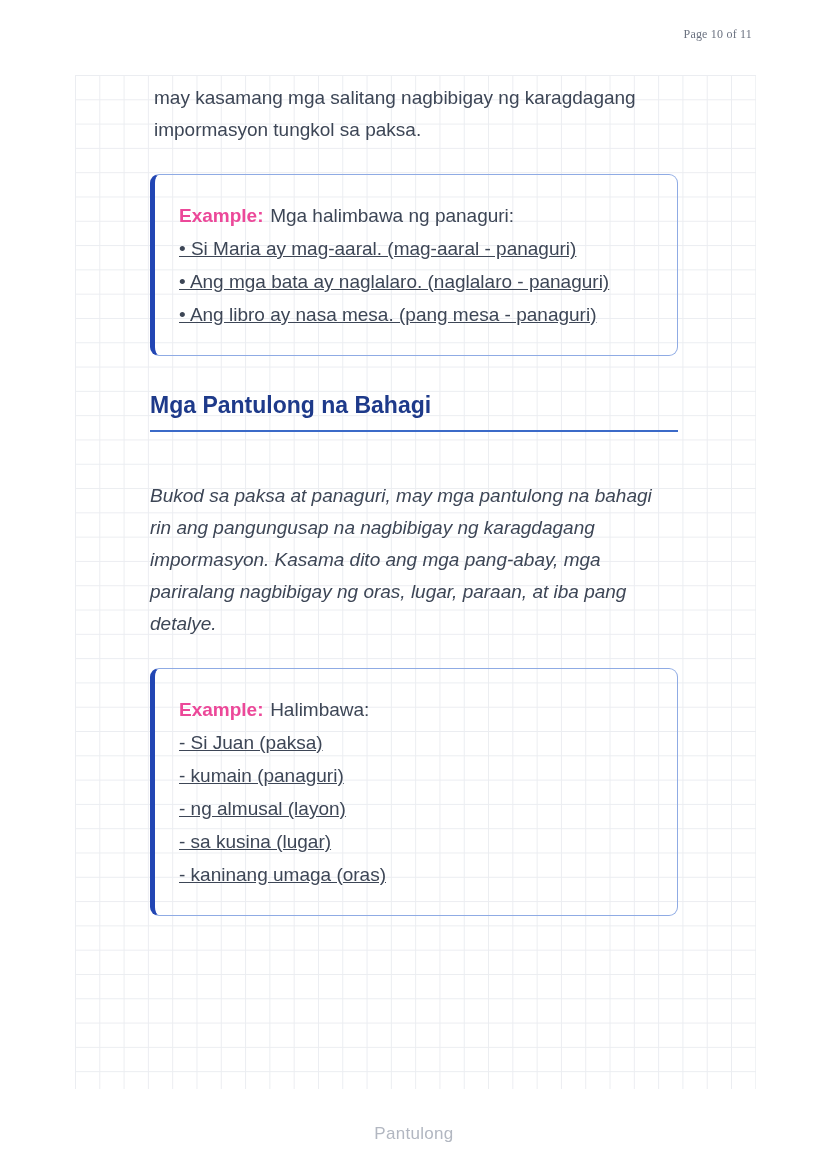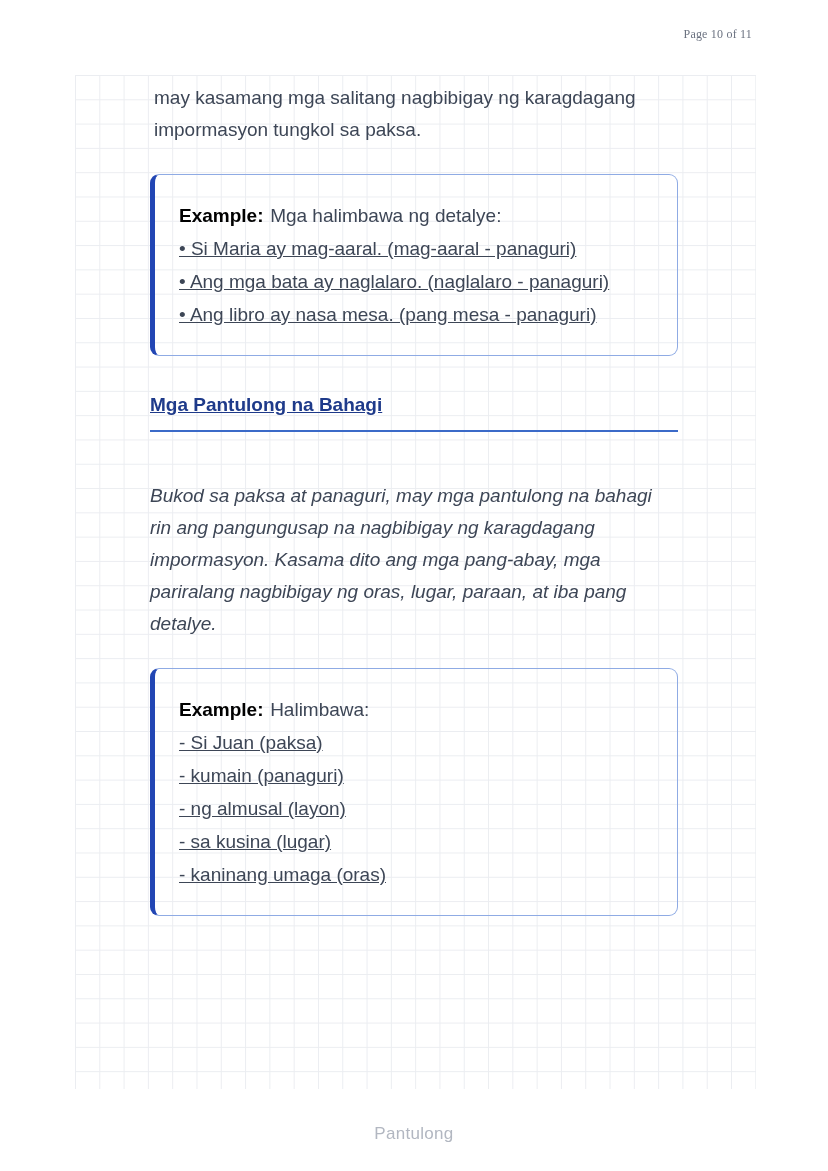--- a/index.html
+++ b/index.html
@@ -55,38 +55,37 @@
     border: 1.5px solid #8fabe4;
     border-left: 5px solid #2246b4;
     border-radius: 9px;
     padding: 24px 20px 24px 24px;
     line-height: 33px;
     background: transparent;
   }
 
   .example-label {
     font-weight: bold;
-    color: #000000;
+    color: #ec4899;
     margin-right: 0.35em;
   }
 
   .example-box ul {
     list-style: none;
     margin: 0;
     padding: 0;
   }
   .example-box li { margin: 0; padding: 0; text-decoration: underline; }
 
   .section-heading {
     margin: 38px 0 0 0;
-    font-size: 19px;
+    font-size: 23px;
     line-height: 22px;
     font-weight: bold;
     color: #1e3a8a;
-    text-decoration: underline;
   }
 
   .heading-rule {
     border: none;
     border-top: 2px solid #3b6ac8;
     margin: 14px 0 0 0;
   }
 
   .section-paragraph {
     margin: 48px 0 0 0;
@@ -112,21 +111,21 @@
 <div class="page-indicator">Page 10 of 11</div>
 
 <div class="grid-paper"></div>
 
 <div class="content">
 
   <p class="intro-paragraph">may kasamang mga salitang nagbibigay ng karagdagang impormasyon tungkol sa paksa.</p>
 
   <div class="example-box box-1">
     <div>
-      <span class="example-label">Example:</span><span>Mga halimbawa ng detalye:</span>
+      <span class="example-label">Example:</span><span>Mga halimbawa ng panaguri:</span>
     </div>
     <ul>
 
         <li>• Si Maria ay mag-aaral. (mag-aaral - panaguri)</li>
 
         <li>• Ang mga bata ay naglalaro. (naglalaro - panaguri)</li>
 
         <li>• Ang libro ay nasa mesa. (pang mesa - panaguri)</li>
       </ul>
   </div>

